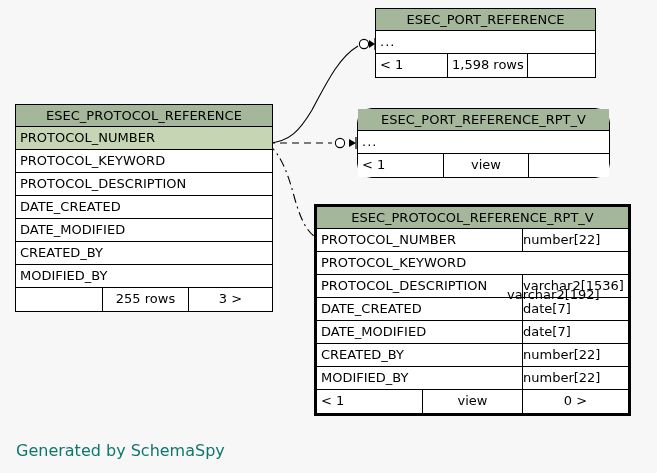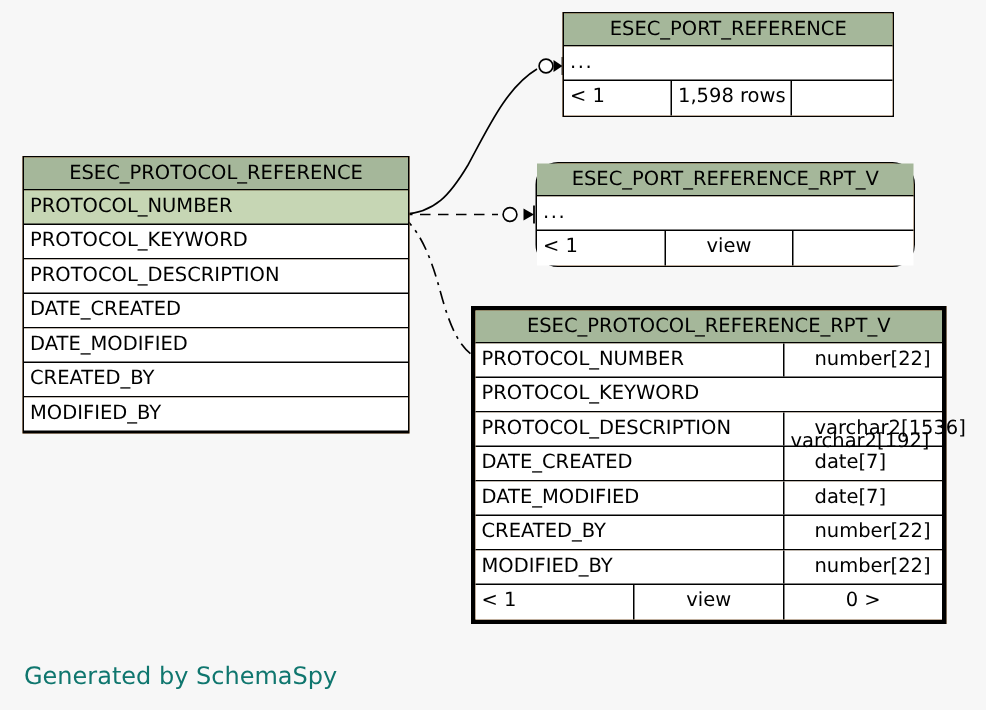--- a/index.html
+++ b/index.html
@@ -71,21 +71,21 @@
     line-height: 22px;
     padding-left: 4px;
     white-space: nowrap;
     overflow: hidden;
     box-sizing: border-box;
   }
   .row .ctype {
     flex: 0 0 auto;
     font-size: 13px;
     line-height: 22px;
-    padding-left: 20px;
+    padding-left: 0;
     padding-right: 3px;
     border-left: 1px solid #000000;
     box-sizing: border-box;
     white-space: nowrap;
   }
   .row.ellipsis .cname {
     font-size: 13px;
     color: #000;
     letter-spacing: 1px;
   }
@@ -167,20 +167,25 @@
       <div class="row">
         <span class="cname">DATE_MODIFIED</span>
       </div>
       <div class="row">
         <span class="cname">CREATED_BY</span>
       </div>
       <div class="row">
         <span class="cname">MODIFIED_BY</span>
       </div>
     </div>
+    <div class="foot">
+      <div class="fcell fa-left" style="width:86px;"></div>
+      <div class="fcell fa-right" style="width:86px;">255 rows</div>
+      <div class="fcell fa-right" style="width:84px;">3 &gt;</div>
+    </div>
   </div>
 
   <div class="entity" style="left:375px; top:8px; width:221px;">
     <div class="ent-title">ESEC_PORT_REFERENCE</div>
     <div class="rows">
       <div class="row ellipsis">
         <span class="cname">...</span>
       </div>
     </div>
     <div class="foot">

